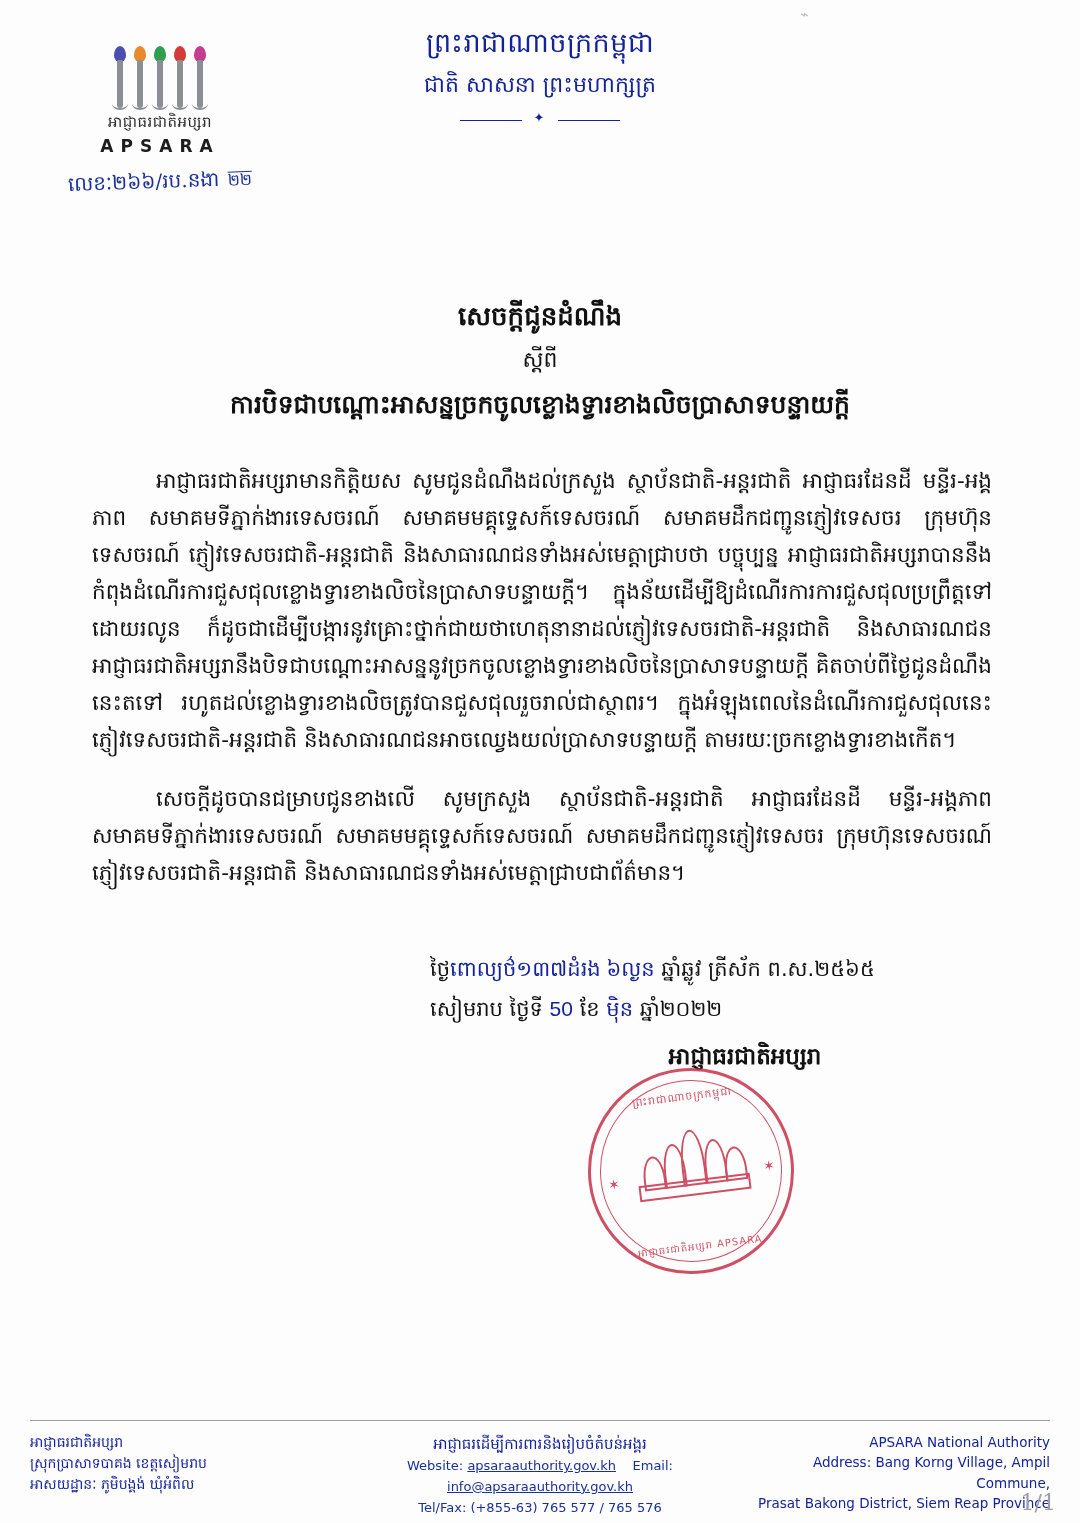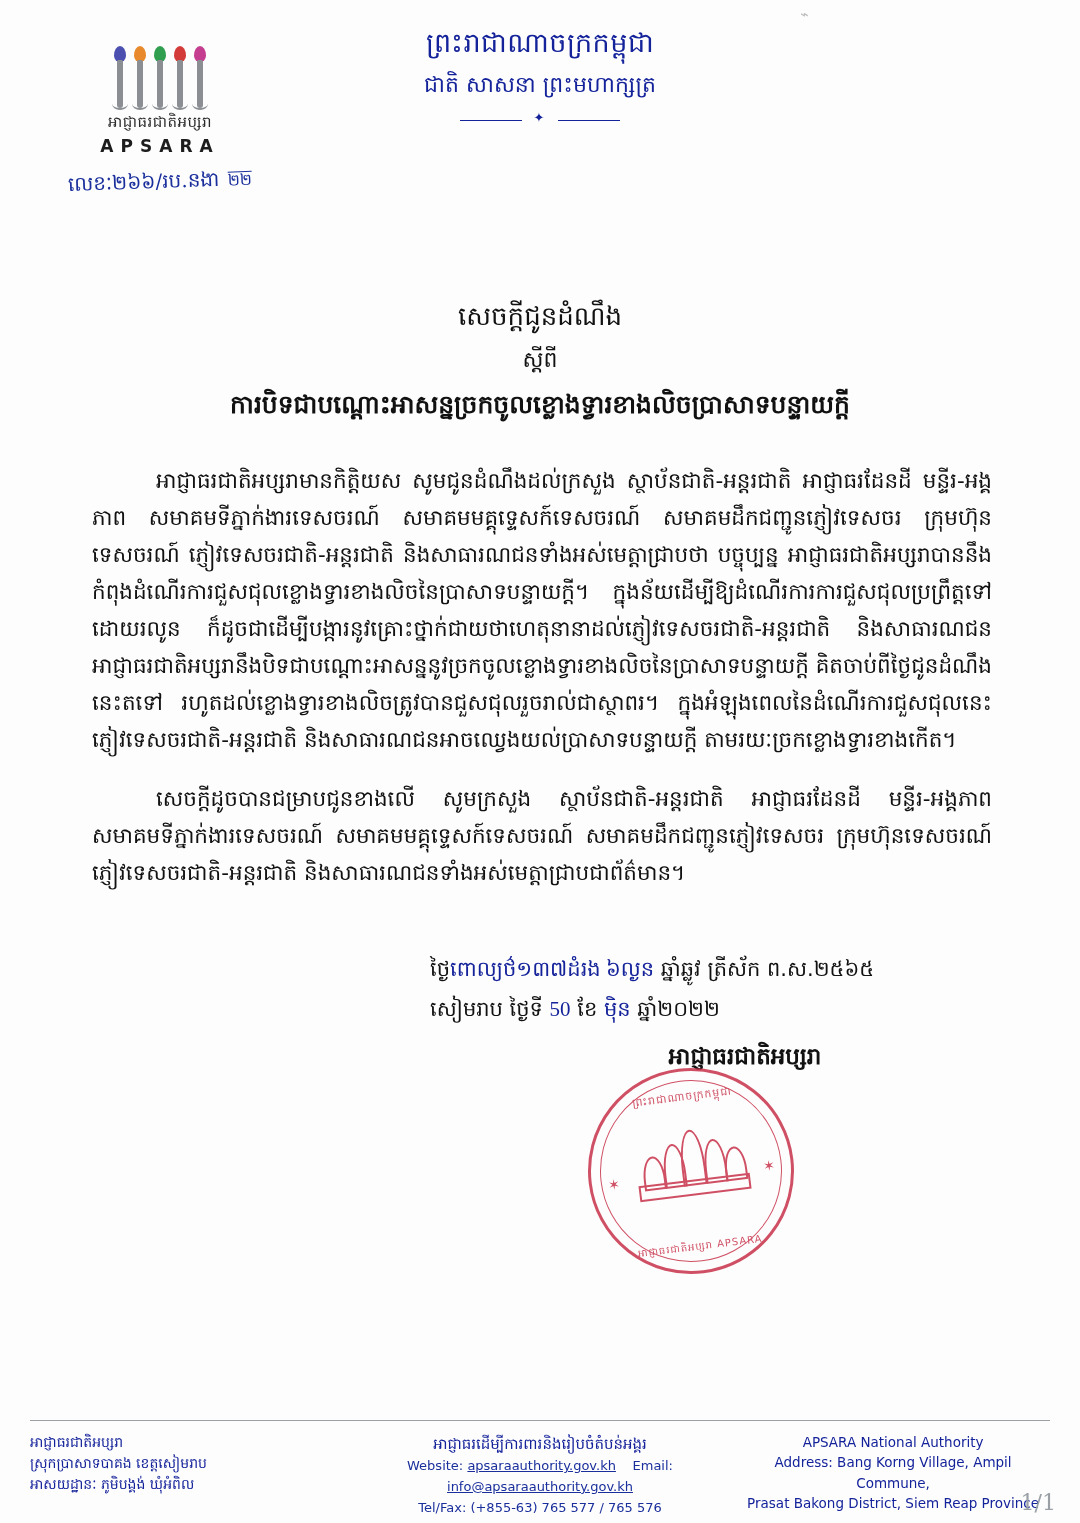--- a/index.html
+++ b/index.html
@@ -75,40 +75,40 @@
   }
   .sep:after{
     content:"";position:absolute;right:0;top:7px;width:62px;height:1px;background:#15239b;
   }
   .sep span{position:absolute;left:50%;top:-3px;transform:translateX(-50%);}
 
   
   .title-block{
     position:absolute;left:60px;top:300px;width:960px;text-align:center;color:#111;
   }
-  .title-1{font-size:26px;font-weight:400;}
+  .title-1{font-size:26px;font-weight:700;}
   .title-2{font-size:22px;font-weight:400;margin-top:8px;}
   .title-3{font-size:25px;font-weight:700;margin-top:10px;line-height:1.35;}
 
   
   .body-block{
     position:absolute;left:92px;top:455px;width:900px;
     font-size:21.5px;line-height:1.72;text-align:justify;
     color:#111;
   }
   .body-block p{margin:8px 0 22px 0;text-indent:64px;}
 
   
   .date-block{
     position:absolute;left:430px;top:955px;width:580px;
     font-size:21px;color:#111;
   }
   .date-line{position:relative;height:40px;white-space:nowrap;}
   .date-line .hand{
-    color:#15239b;font-family:Liberation Serif, serif;
+    color:#15239b;font-family:Liberation Sans, sans-serif;
   }
   .sign-title{
     position:absolute;left:595px;top:1042px;width:300px;text-align:center;
     font-size:23px;font-weight:700;color:#111;
   }
 
   
   .stamp{
     position:absolute;left:588px;top:1068px;width:200px;height:200px;
     border:3px solid #c8324a;border-radius:50%;
@@ -152,21 +152,21 @@
     position:absolute;left:30px;top:1420px;width:1020px;border-top:1px solid #9aa0a6;
   }
   .footer{
     position:absolute;left:30px;top:1432px;width:1020px;
     display:flex;justify-content:space-between;align-items:flex-start;
     font-size:13px;color:#1a2f9c;
   }
   .footer .col{width:32%;}
   .footer .col.left{color:#15239b;text-align:left;font-size:14px;line-height:1.5;}
   .footer .col.center{text-align:center;line-height:1.6;width:40%;}
-  .footer .col.right{text-align:center;color:#15239b;line-height:1.5;font-size:13.5px;}
+  .footer .col.right{text-align:right;color:#15239b;line-height:1.5;font-size:13.5px;}
   .footer a{color:#1a2f9c;text-decoration:underline;}
   .footer .center .kh{color:#15239b;font-size:15px;}
   .page-num{
     position:absolute;right:24px;bottom:8px;font-size:22px;color:#9aa0a6;
     font-family:"DejaVu Serif","Liberation Serif",serif;
   }
   .corner-mark{
     position:absolute;left:800px;top:6px;font-size:14px;color:#bbb;
   }
 </style>

